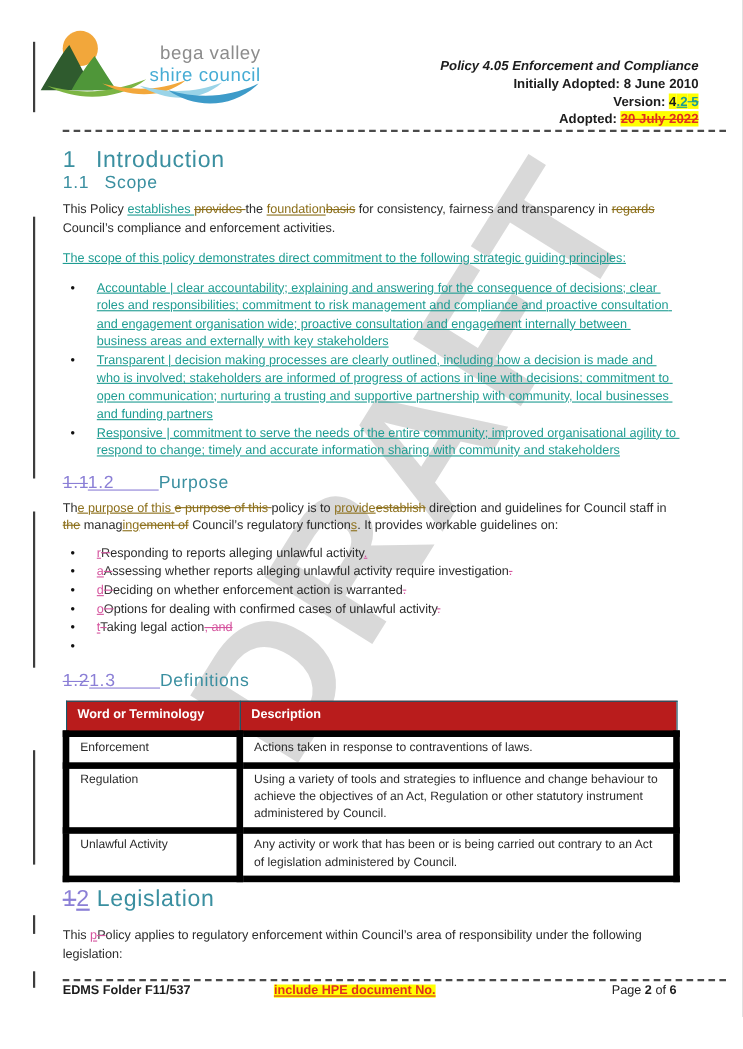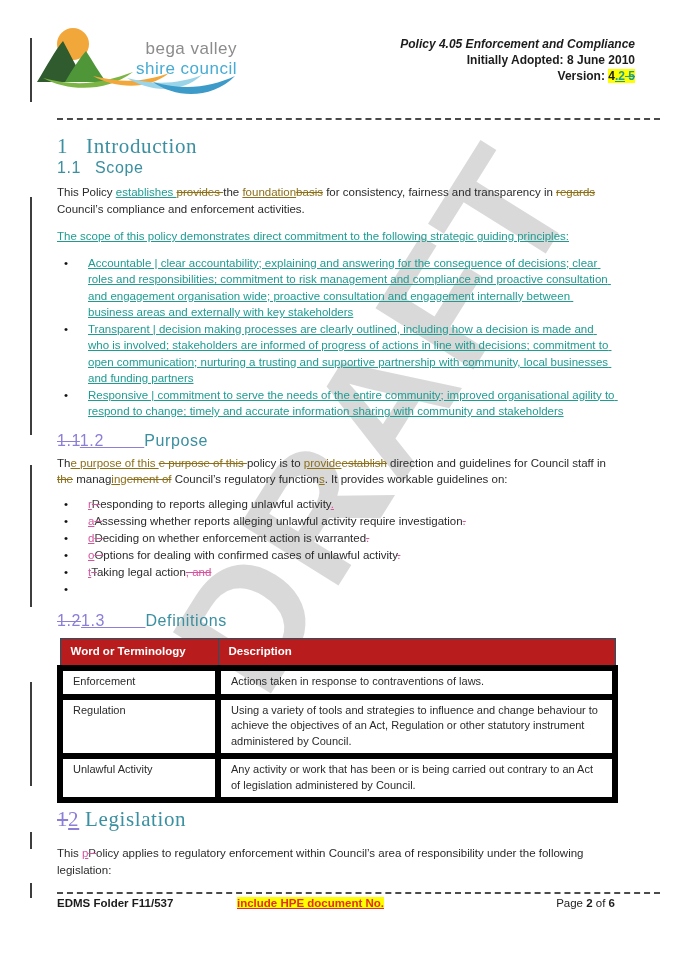--- a/index.html
+++ b/index.html
@@ -16,29 +16,29 @@
     transform:rotate(-58deg); z-index:1; pointer-events:none;
     font-family:"Liberation Sans", sans-serif;
   }
   
   .cbar { position:absolute; left:30px; width:2px; background:#3d3d3d; z-index:2; }
   
   .content { position:relative; z-index:3; margin:0 60px 0 57px; }
   .header { position:relative; height:92px; margin-top:26px; }
   .logo { position:absolute; left:-22px; top:0; }
   .header-meta {
-    position:absolute; right:-20px; top:10px; text-align:right;
+    position:absolute; right:-20px; top:26px; text-align:right;
     font-size:12px; font-weight:bold; line-height:16px; color:#1c1c1c;
   }
   .header-meta .title { font-style:italic; }
   .rule {
     border-top:2px dashed #4a4a4a; height:0; margin-right:-45px;
   }
   h1, h2 { color:#3A8FA0; font-weight:400; letter-spacing:0.6px; }
-  h1 { font-size:21px;font-family:Liberation Serif, serif; }
+  h1 { font-size:21px; }
   h2 { font-size:16px; }
   .hgap-lg { display:inline-block; width:18px; }
   .hgap-sm { display:inline-block; width:14px; }
   .h-intro { margin-top:14px; }
   .h-scope { }
   .h-purpose { margin-top:12px; }
   .h-defs { margin-top:14px; }
   .h-leg  { margin-top:4px; }
   .rich { white-space:pre-wrap; }
   p.para { font-size:11.5px; line-height:16.5px; margin-top:8px; }
@@ -77,21 +77,21 @@
   table.defs td { border:6px solid #000000; padding:3px 10px 4px; vertical-align:top; }
   table.defs .c1 { width:158px; }
   
   .footer-rule { margin-top:14px; }
   .footer-row {
     display:flex; align-items:flex-start; margin-top:3px;
     font-size:11.5px; font-weight:600; color:#1c1c1c;
   }
   .footer-left { width:180px; }
   .footer-center { flex:1; }
-  .footer-include { color:#E0301E; text-decoration:underline; }
+  .footer-include { color:#E0301E; text-decoration:underline;margin-left:12px; }
   .footer-right { width:120px; text-align:right; font-weight:400; }
   .logo-txt1 { fill:#8C8C8C; font-size:17px; letter-spacing:0.5px; }
   .logo-txt2 { fill:#46ACD4; font-size:17px; letter-spacing:0.5px; }
 </style>
 </head>
 <body>
 
 <div class="page">
 
   <div class="watermark">DRAFT</div>
@@ -114,20 +114,21 @@
         <path d="M58,50 C90,58 112,55 134,47 C112,65 80,62 58,50 Z" fill="#F2A73B"></path>
         <path d="M92,52 C122,60 146,57 167,49 C146,68 115,66 92,52 Z" fill="#9AD4E8"></path>
         <path d="M118,56 C150,65 176,61 200,50 C176,74 140,72 118,56 Z" fill="#3D9BC9"></path>
         <text x="202" y="28" text-anchor="end" class="logo-txt1">bega valley</text>
         <text x="202" y="48" text-anchor="end" class="logo-txt2">shire council</text>
       </svg>
       <div class="header-meta">
         <div class="title">Policy 4.05 Enforcement and Compliance</div>
         <div>Initially Adopted: 8 June 2010</div>
         <div><span>Version: </span><span class="rich"><span class="hl">4</span><span class="hl ins-teal">.2</span><span class="hl del-teal"> 5</span></span></div>
+        <div><span>Adopted: </span><span class="rich"><span class="hl del-red">20 July 2022</span></span></div>
       </div>
     </div>
 
     <div class="rule"></div>
 
     <h1 class="h-intro"><span>1</span><span class="hgap-lg"></span><span>Introduction</span></h1>
 
     <h2 class="h-scope"><span>1.1</span><span class="hgap-sm"></span><span>Scope</span></h2>
 
     <p class="para p-scope1 rich"><span>This Policy </span><span class="ins-teal">establishes </span><span class="del-olive">provides </span><span>the </span><span class="ins-olive">foundation</span><span class="del-olive">basis</span><span> for consistency, fairness and transparency in </span><span class="del-olive">regards</span><span> Council’s compliance and enforcement activities.</span></p>

